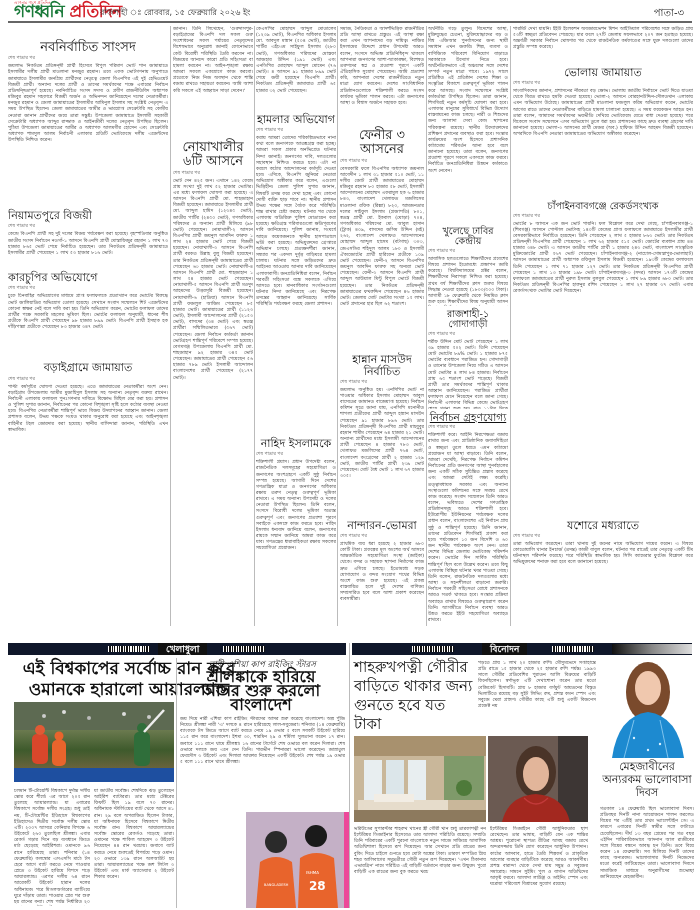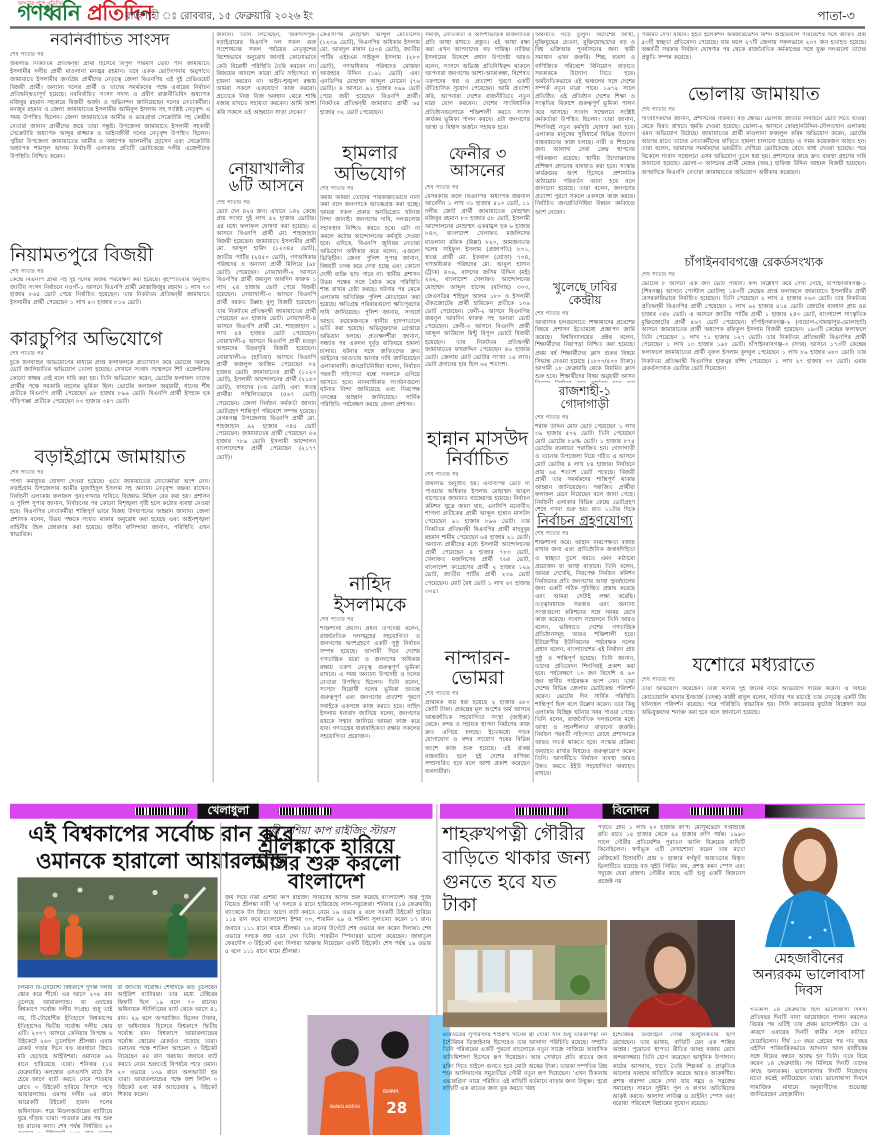--- a/index.html
+++ b/index.html
@@ -11,28 +11,28 @@
   .logo .l1 { color: #1a7a3a; }
   .logo .l2 { color: #d4202a; }
   .logo-tag { position: absolute; left: 14px; top: 0px; font-size: 4px; color: #d4202a; font-family: "DejaVu Sans", sans-serif; }
   .dateline { position: absolute; left: 100px; top: 6px; font-size: 8px; color: #333; font-family: "DejaVu Sans", sans-serif; }
   .pageno { position: absolute; right: 16px; top: 5px; font-size: 10px; color: #222; font-family: "DejaVu Sans", sans-serif; }
   .rule-top { position: absolute; left: 8px; right: 8px; top: 21px; height: 1.5px; background: #666; }
 
   .col { position: absolute; overflow: hidden; }
   .body-text { font-size: 4.6px; line-height: 6.15px; text-align: justify; color: #333; font-family: "DejaVu Sans", sans-serif; word-spacing: 0.3px; }
   .hl { font-family: "DejaVu Sans", sans-serif; font-weight: normal; color: #111; text-align: center; line-height: 1.1; }
-  .hl-lg { font-size: 13px; }
-  .hl-md { font-size: 15px; }
+  .hl-lg { font-size: 13px; margin-top: 14px; }
+  .hl-md { font-size: 11px; }
   .hl-sm { font-size: 10.5px; text-decoration: underline; }
   .kicker { font-size: 4.5px; color: #555; font-family: "DejaVu Sans", sans-serif; margin: 1px 0 1px 0; }
   .article { margin-bottom: 3px; }
   .vrule { position: absolute; width: 0.6px; background: #bbb; }
 
-  .section-bar { position: absolute; height: 12px; background: #d946ef; }
+  .section-bar { position: absolute; height: 12px; background: #0f172a; }
   .section-bar .label { position: absolute; top: 0; height: 12px; padding: 0 8px; background: #111; color: #fff; font-size: 9px; line-height: 12px; font-family: "DejaVu Sans", sans-serif; font-weight: bold; }
   .section-bar .stripes { position: absolute; top: 3px; height: 6px; width: 42px;
      background: repeating-linear-gradient(90deg, #fff 0 1px, #111 1px 2.5px); }
   .section-bar .fade { position: absolute; top: 1px; height: 10px; right: 0; width: 80px; background: linear-gradient(90deg,#111,#888,#ddd); }
 
   .photo { position: absolute; overflow: hidden; }
   .sport-hl { position: absolute; font-family: "DejaVu Sans", sans-serif; color: #111; text-align: center; font-size: 17px; line-height: 21px; font-weight: bold; }
   .sport-hl2 { position: absolute; font-family: "DejaVu Sans", sans-serif; color: #111; text-align: center; }
 </style>
 </head>
@@ -206,21 +206,21 @@
 <div class="body-text col" data-name="sports-main-body-1" style="left:14px; top:788px; width:76px; height:118px; overflow:hidden;">চলমান টি-টোয়েন্টি বিশ্বকাপে দুর্দান্ত দলীয় স্কোর করে শীর্ষে। এর আগে ২০৫ রান তুলেছে আয়ারল্যান্ড। যা এবারের বিশ্বকাপে সর্বোচ্চ দলীয় সংগ্রহ। শুধু তাই নয়, টি-টোয়েন্টির ইতিহাসে বিশ্বকাপের ইতিহাসেও দ্বিতীয় সর্বোচ্চ দলীয় স্কোর এটি। ২০০৭ আসরে কেনিয়ার বিপক্ষে ৬ উইকেটে ২৬০ তুলেছিল শ্রীলঙ্কা। এবার রেকর্ড গড়ার দিনে বড় ব্যবধানে জিতে মাঠ ছেড়েছে আইরিশরা। ওমানকে ৯৬ রানে হারিয়েছে তারা। শনিবার (১৪ ফেব্রুয়ারি) কলম্বোর এসএসসি মাঠে টস হেরে আগে ব্যাট করতে নেমে পাওয়ার প্লেতে ৩ উইকেট হারিয়ে বিপদে পড়ে আয়ারল্যান্ড। এরপর দলীয় ৬৪ রানে আরেকটি উইকেট হারান দলের অধিনায়ক। পরে মিডলঅর্ডারের ব্যাটিংয়ে ঘুরে দাঁড়ায় তারা। পাওয়ার প্লের পর শুরু হয় রানের বন্যা। শেষ পর্যন্ত নির্ধারিত ২০ ওভারে ৬ উইকেটে ২৩৫ রান তোলে তারা। জবাবে ব্যাট করতে নেমে ওমান ১৩৯ রানেই গুটিয়ে যায়।</div>
 
 <div class="body-text col" data-name="sports-main-body-2" style="left:94px; top:788px; width:80px; height:118px; overflow:hidden;">যা জাতীয় সর্বোচ্চ। শেষদিকে ঝড় তুলেছেন আইরিশ ব্যাটাররা। তার মধ্যে টেক্টরের ফিফটি ছিল ১৯ বলে ৭০ রানের। অধিনায়ক স্টার্লিংয়ের ব্যাট থেকে আসে ৪১ রান। ২৯ বলে অপরাজিত ছিলেন টাকার, যা অধিনায়ক হিসেবে বিশ্বকাপে দ্বিতীয় সর্বোচ্চ রান। বিশ্বকাপে আয়ারল্যান্ডের সর্বোচ্চ স্কোরের রেকর্ডও গড়েছে তারা। ওমানের পক্ষে শাকিল আহমেদ ৩ উইকেট নিয়েছেন ৪৪ রান খরচায়। জবাবে ব্যাট করতে নেমে শুরুতেই বিপর্যয়ে পড়ে ওমান। ২০ ওভারে ১৩৯ রানে অলআউট হয় তারা। আয়ারল্যান্ডের পক্ষে জশ লিটল ৩ উইকেট এবং মার্ক অ্যাডেয়ার ২ উইকেট শিকার করেন।</div>
 
 <div class="vrule" data-name="column-divider" style="left:176px; top:658px; height:250px;"></div>
 
 <div class="sport-hl2" data-name="sports-side-kicker" style="left:180px; top:658px; width:165px; font-size:8.5px;font-style:italic;">নারী এশিয়া কাপ রাইজিং স্টারস</div>
 <div class="sport-hl2" data-name="sports-side-headline" style="left:186px; top:670px; width:150px; font-size:16px; line-height:14px; font-weight:bold;">শ্রীলঙ্কাকে হারিয়ে আসর শুরু করলো বাংলাদেশ</div>
 <div class="body-text col" data-name="sports-side-body" style="left:180px; top:716px; width:165px; height:90px; overflow:hidden;">জয় দিয়ে নারী এশিয়া কাপ রাইজিং স্টারসের আসর শুরু করেছে বাংলাদেশ। অল্প পুঁজি নিয়েও শ্রীলঙ্কা নারী 'এ' দলকে ৪ রানে হারিয়েছে লাল-সবুজেরা। শনিবার (১৪ ফেব্রুয়ারি) ব্যাংককে টস জিতে আগে ব্যাট করতে নেমে ১৯ ওভার ৫ বলে সবকটি উইকেট হারিয়ে ১১৫ রান করে বাংলাদেশ। ইশমা ৩০, শারমিন ২৯ ও শর্মিলা সুলতানা করেন ১৭ রান। জবাবে ১১১ রানে থামে শ্রীলঙ্কা। ১৬ রানের টার্গেটে শেষ ওভারে বল করেন দিলারা। শেষ ওভারে দলকে জয় এনে দেন তিনি। পারভীন স্পিনাররা ভালো করেছেন। জান্নাতুল ফেরদৌস ৩ উইকেট এবং দিলারা আক্তার নিয়েছেন একটি উইকেট। শেষ পর্যন্ত ১৯ ওভার ৫ বলে ১১১ রানে থামে শ্রীলঙ্কা।</div>
 
-<div class="photo" data-name="bangladesh-women-players-photo" style="left:246px; top:812px; width:114px; height:96px; background:#7dd3fc;">
+<div class="photo" data-name="bangladesh-women-players-photo" style="left:246px; top:812px; width:103px; height:96px; background:#ec4899;">
   <svg width="98" height="96" data-name="players-celebrating-illustration">
     <rect width="98" height="96" fill="#c4b0c6"></rect>
     <circle cx="30" cy="30" r="11" fill="#2a2a2a"></circle>
     <path d="M10 96 L14 50 Q30 40 46 50 L50 96 Z" fill="#e8642c"></path>
     <circle cx="70" cy="24" r="11" fill="#1a1a1a"></circle>
     <path d="M52 96 L54 46 Q70 36 88 46 L92 96 Z" fill="#e8642c"></path>
     <text x="60" y="62" font-size="4" fill="#fff" font-family="DejaVu Sans, sans-serif" data-name="jersey-name">ISHMA</text>
     <text x="63" y="78" font-size="12" fill="#fff" font-weight="bold" font-family="DejaVu Sans, sans-serif" data-name="jersey-number">28</text>
     <text x="18" y="74" font-size="3.5" fill="#fff" font-family="DejaVu Sans, sans-serif" data-name="jersey-team">BANGLADESH</text>
   </svg>

